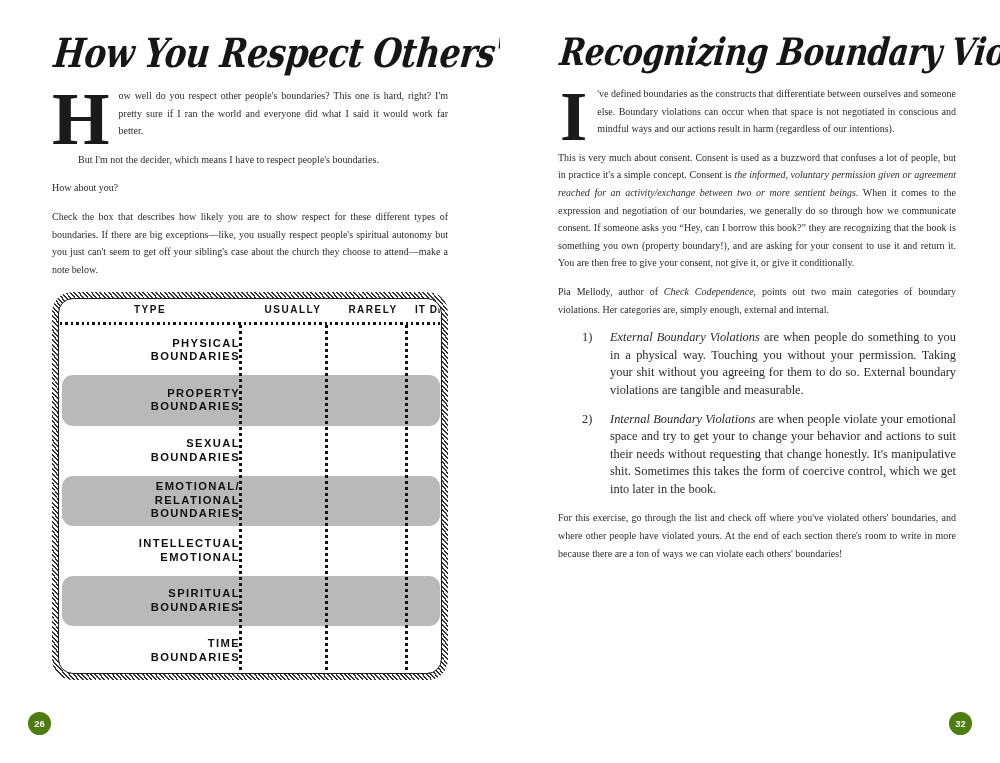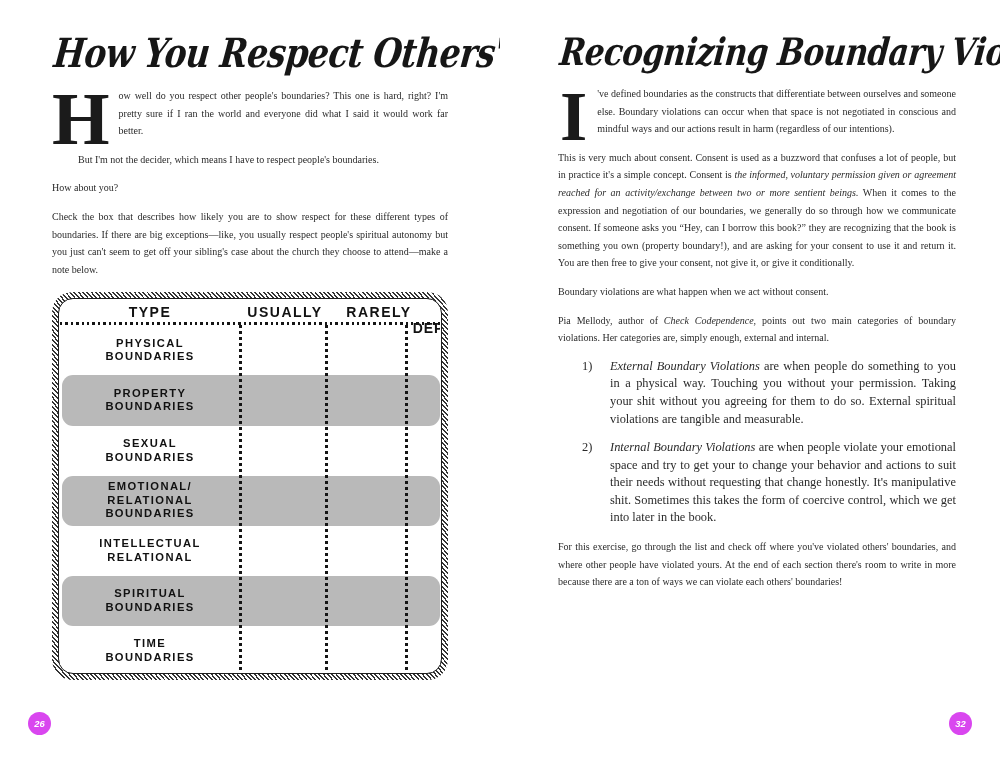--- a/index.html
+++ b/index.html
@@ -168,28 +168,28 @@
   .thead {
     position: relative;
     height: 25px;
     background: #ffffff;
   }
   .th {
     position: absolute;
     top: 4px;
     font-family: "Liberation Sans", "DejaVu Sans", sans-serif;
     font-weight: 700;
-    font-size: 14px;
+    font-size: 10px;
     letter-spacing: 1.5px;
     color: #121212;
     text-align: center;
   }
   .th-0 { left: 0;     width: 180px; }
-  .th-1 { left: 176px; width: 98px; }
-  .th-2 { left: 284px; width: 70px; }
+  .th-1 { left: 184px; width: 98px; }
+  .th-2 { left: 278px; width: 70px; }
   .th-3 { left: 344px; width: 92px; letter-spacing: 1.0px; }
 
   .thead-rule {
     position: absolute;
     left: 0; right: 0;
     bottom: 0;
     height: 3px;
     background-image:
       repeating-linear-gradient(to right,
         #141414 0px, #141414 2.4px,
@@ -215,28 +215,28 @@
     right: 0px;
     top: 0;
     bottom: 0;
     border-radius: 11px;
     background: #b9b9b9;
   }
   .trow .type-cell {
     position: relative;
     z-index: 2;
     width: 180px;
-    text-align: center;
+    text-align: right;
     font-family: "Liberation Sans", "DejaVu Sans", sans-serif;
     font-weight: 700;
     font-size: 11.2px;
     letter-spacing: 1.4px;
     line-height: 13.6px;
     color: #111111;
-    padding: 0 24px;
+    padding: 0 0;
     box-sizing: border-box;
     white-space: pre-line;
   }
 
   
   .col-divider {
     position: absolute;
     top: 0;
     bottom: 0;
     width: 3px;
@@ -250,29 +250,28 @@
   .cd-2 { left: 265px; }
   .cd-3 { left: 345px; }
 
   
   .page-number {
     position: absolute;
     bottom: 28px;
     width: 23px;
     height: 23px;
     border-radius: 50%;
-    background: #d946ef;
+    background: #4d7c0f;
     color: #ffffff;
     font-family: "Liberation Sans", "DejaVu Sans", sans-serif;
     font-size: 9.4px;
     font-weight: 700;
     display: flex;
     align-items: center;
     justify-content: center;
-    font-style: italic;
   }
   .pn-left  { left: 28px; }
   .pn-right { right: 28px; }
 </style>
 </head>
 <body>
 
 <div class="spread">
 
   <div class="page page-left">
@@ -328,21 +327,21 @@
             <div class="trow">
               <div class="shade"></div>
               <div class="type-cell">EMOTIONAL/
 RELATIONAL
 BOUNDARIES</div>
             </div>
 
             <div class="trow plain">
 
               <div class="type-cell">INTELLECTUAL
-RELATIONAL</div>
+EMOTIONAL</div>
             </div>
 
             <div class="trow">
               <div class="shade"></div>
               <div class="type-cell">SPIRITUAL
 BOUNDARIES</div>
             </div>
 
             <div class="trow plain">
 
@@ -368,26 +367,25 @@
 
       <h1 class="chapter-title">Recognizing Boundary Violations</h1>
 
       <div class="dropcap-block">
         <span class="dropcap">I</span>
         <p class="para">'ve defined boundaries as the constructs that differentiate between ourselves and someone else. Boundary violations can occur when that space is not negotiated in conscious and mindful ways and our actions result in harm (regardless of our intentions).</p>
       </div>
 
       <p class="para"><span>This is very much about consent. Consent is used as a buzzword that confuses a lot of people, but in practice it's a simple concept. Consent is </span><em>the informed, voluntary permission given or agreement reached for an activity/exchange between two or more sentient beings.</em><span> When it comes to the expression and negotiation of our boundaries, we generally do so through how we communicate consent. If someone asks you “Hey, can I borrow this book?” they are recognizing that the book is something you own (property boundary!), and are asking for your consent to use it and return it. You are then free to give your consent, not give it, or give it conditionally.</span></p>
 
-      <p class="para">Boundary violations are what happen when we act without consent.</p>
 
       <p class="para"><span>Pia Mellody, author of </span><em>Check Codependence</em><span>, points out two main categories of boundary violations. Her categories are, simply enough, external and internal.</span></p>
 
       <ol class="numlist">
-        <li><span class="num">1)</span><em>External Boundary Violations</em><span> are when people do something to you in a physical way. Touching you without your permission. Taking your shit without you agreeing for them to do so. External spiritual violations are tangible and measurable.</span></li>
+        <li><span class="num">1)</span><em>External Boundary Violations</em><span> are when people do something to you in a physical way. Touching you without your permission. Taking your shit without you agreeing for them to do so. External boundary violations are tangible and measurable.</span></li>
         <li><span class="num">2)</span><em>Internal Boundary Violations</em><span> are when people violate your emotional space and try to get your to change your behavior and actions to suit their needs without requesting that change honestly. It's manipulative shit. Sometimes this takes the form of coercive control, which we get into later in the book.</span></li>
       </ol>
 
       <p class="para">For this exercise, go through the list and check off where you've violated others' boundaries, and where other people have violated yours. At the end of each section there's room to write in more because there are a ton of ways we can violate each others' boundaries!</p>
 
 
     </div>
 
     <div class="page-number pn-right">32</div>
   </div>

